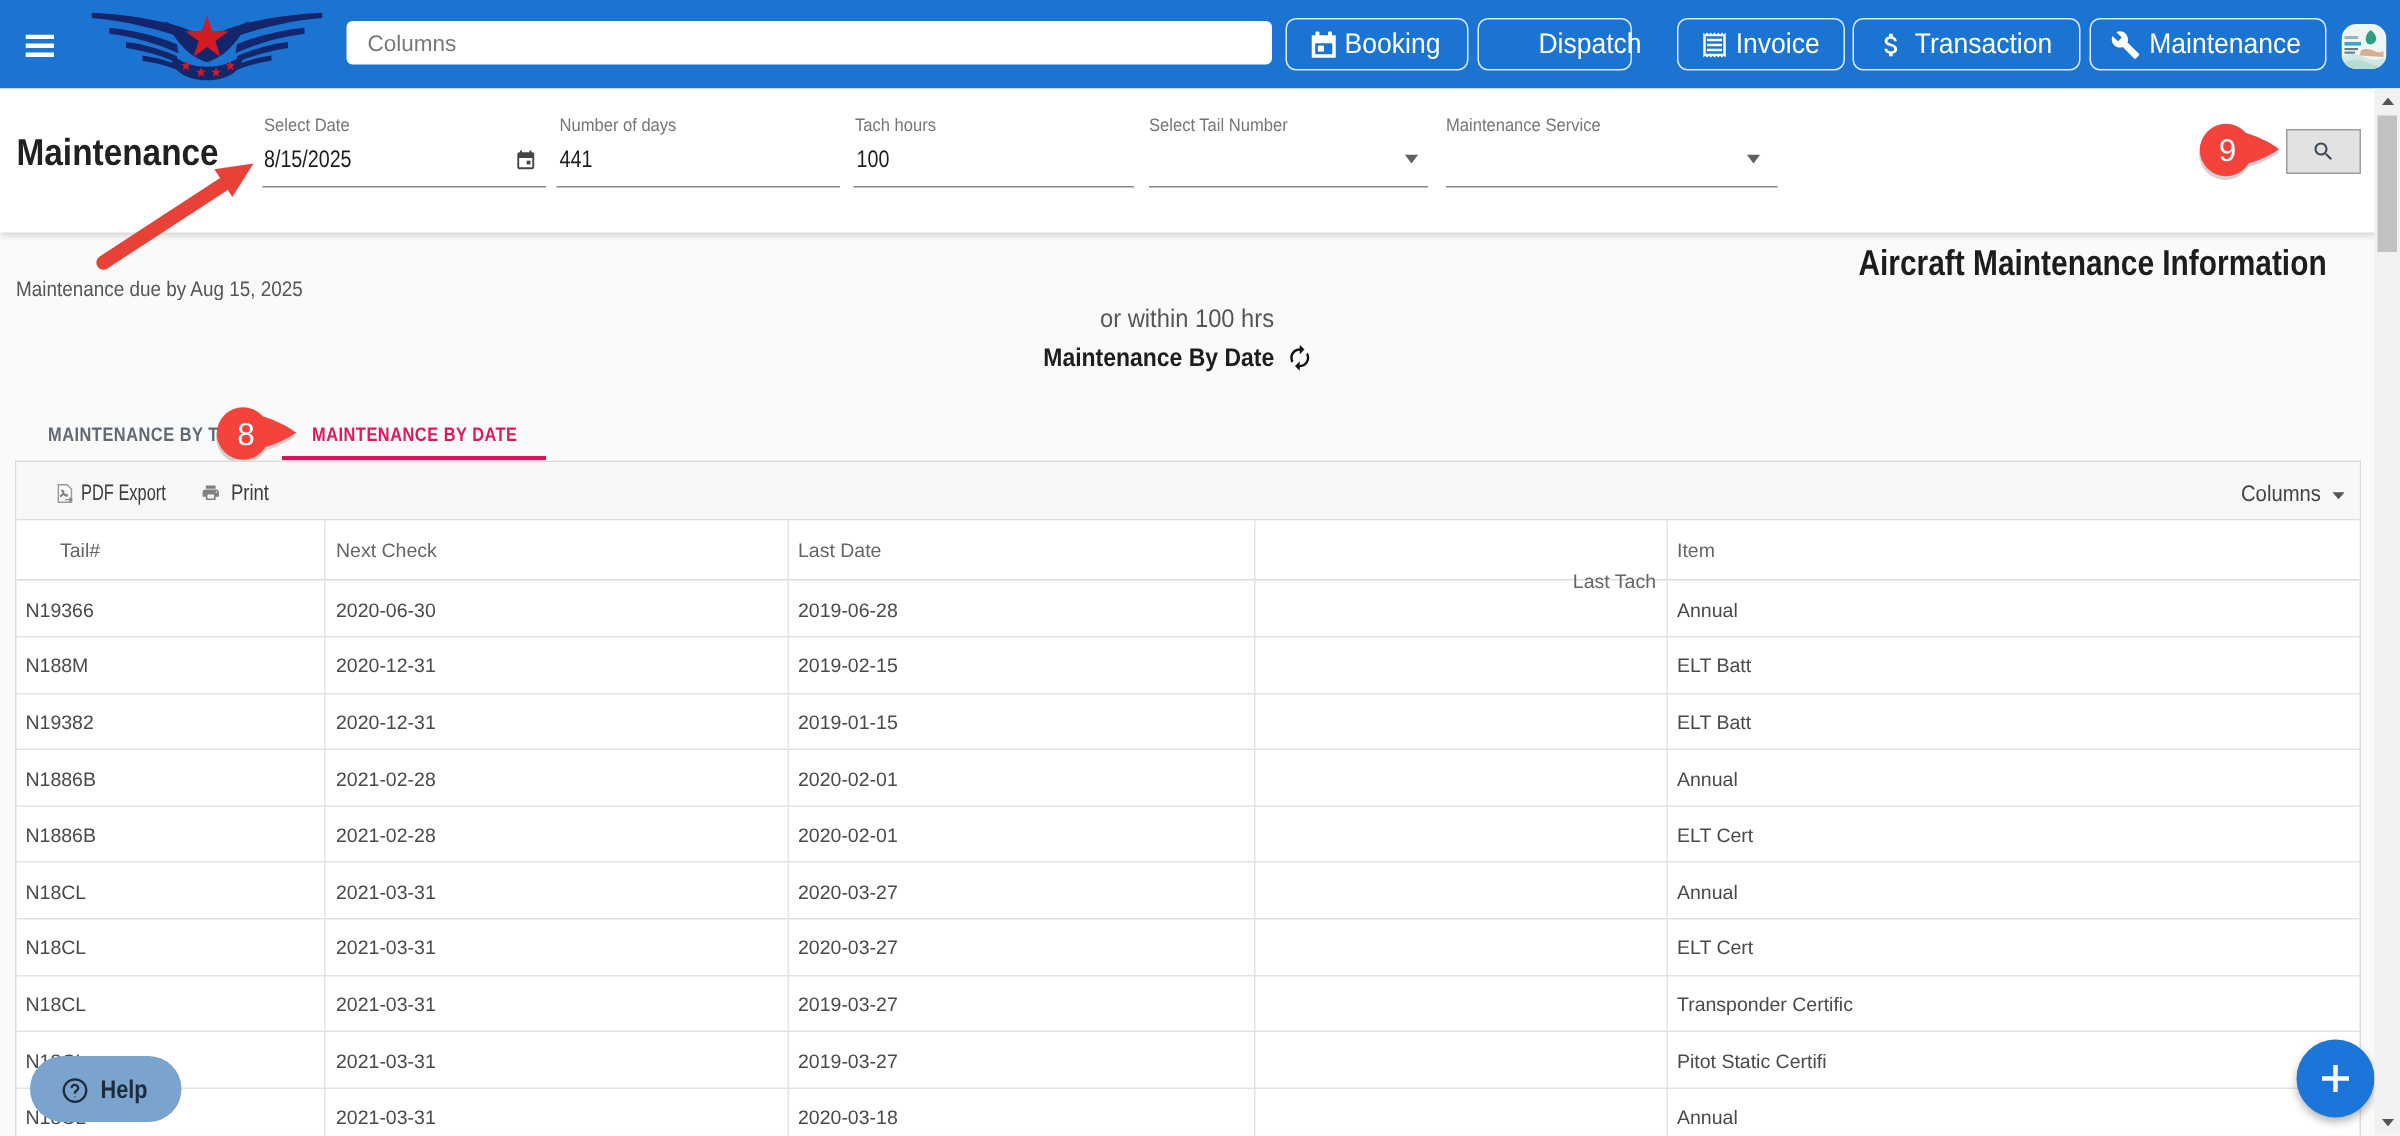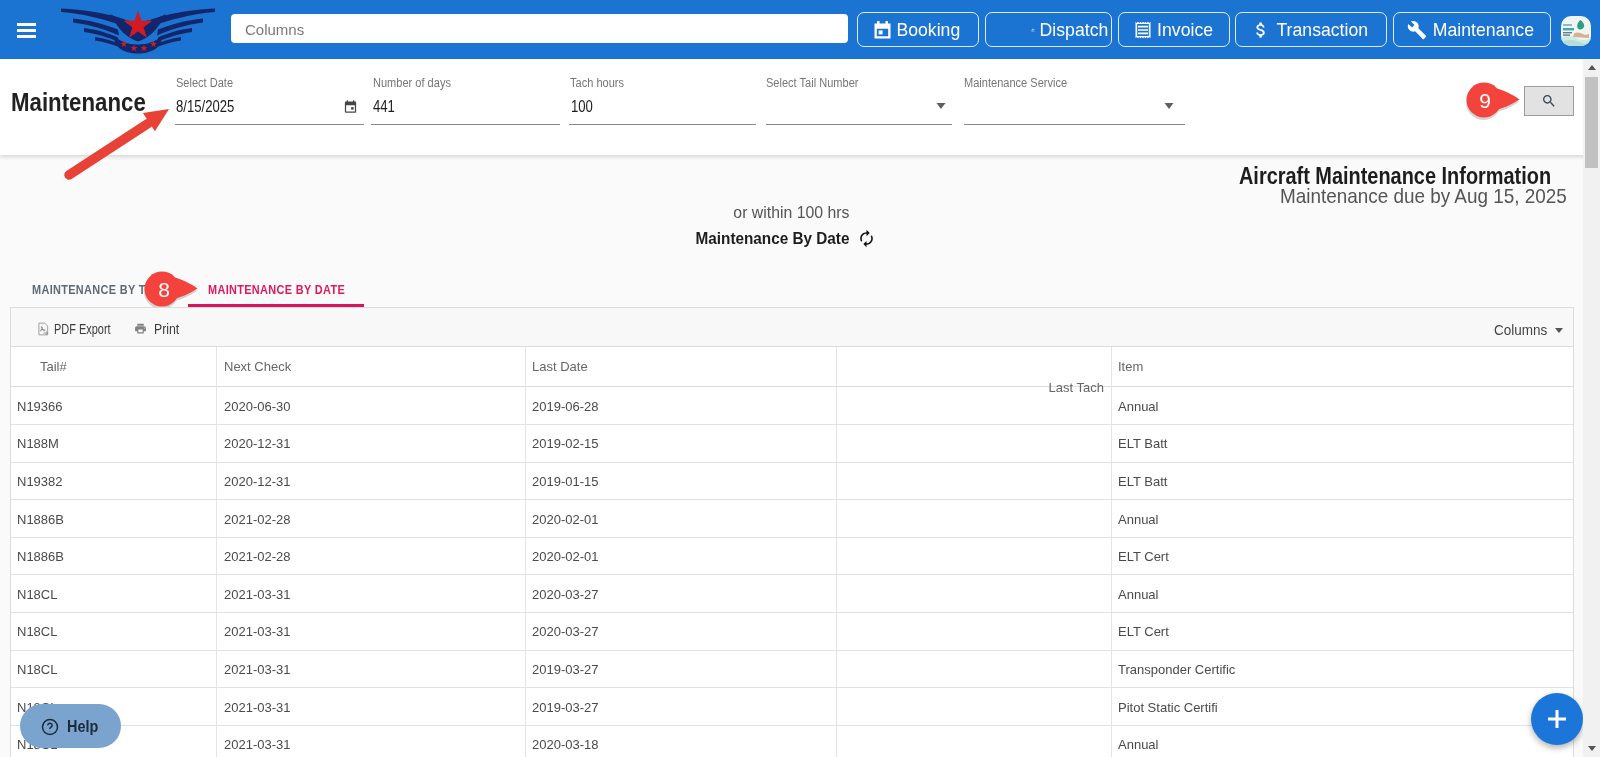--- a/index.html
+++ b/index.html
@@ -48,21 +48,21 @@
 
 <div class="abs navbtn" style="left:857px;width:122px;">
   <svg width="19" height="20" viewBox="0 0 19 20" fill="#fff">
       <rect x="4" y="1" width="2.6" height="4" rx="0.8"></rect>
       <rect x="12.4" y="1" width="2.6" height="4" rx="0.8"></rect>
       <path d="M1.5 3.5 H17.5 V18.5 H1.5 Z M3.8 8.8 V16.2 H15.2 V8.8 Z" fill-rule="evenodd"></path>
       <rect x="5.6" y="10.4" width="4" height="4"></rect>
     </svg>
   <span>Booking</span>
 </div>
-<div class="abs navbtn" style="left:985px;width:127px;padding-left:45px;">
+<div class="abs navbtn" style="left:985px;width:103px;padding-left:45px;">
   <svg width="22" height="22" viewBox="0 0 24 24" fill="#fff">
       <path d="M2.5 19h19v2h-19zm19.57-9.36c-.21-.8-1.04-1.28-1.84-1.06L14.92 10l-6.9-6.43-1.93.51 4.14 7.17-4.97 1.33-1.97-1.54-1.45.39 1.82 3.16.77 1.33 1.6-.43 5.31-1.42 4.35-1.16L21 11.49c.81-.23 1.28-1.05 1.07-1.85z"></path>
     </svg>
   <span>Dispatch</span>
 </div>
 <div class="abs navbtn" style="left:1118px;width:112px;">
   <svg width="20" height="20" viewBox="0 0 24 24" fill="#fff">
       <path d="M19.5 3.5L18 2l-1.5 1.5L15 2l-1.5 1.5L12 2l-1.5 1.5L9 2 7.5 3.5 6 2 4.5 3.5 3 2v20l1.5-1.5L6 22l1.5-1.5L9 22l1.5-1.5L12 22l1.5-1.5L15 22l1.5-1.5L18 22l1.5-1.5L21 22V2l-1.5 1.5zM19 19.09H5V4.91h14v14.18zM6 15h12v2H6zm0-4h12v2H6zm0-4h12v2H6z"></path>
     </svg>
   <span>Invoice</span>
@@ -146,21 +146,21 @@
   </g>
   <text x="23" y="29.5" font-size="21" fill="#fff" text-anchor="middle" font-family="Liberation Sans">9</text>
 </svg>
 
 <svg class="abs" style="left:55px;top:90px;" width="130" height="100" viewBox="0 0 130 100">
   <line x1="14" y1="85" x2="93" y2="33.5" stroke="#e84138" stroke-width="9.5" stroke-linecap="round"></line>
   <path d="M114,19 L99.9,41.3 L87.9,22.9 Z" fill="#e84138"></path>
 </svg>
 
 <div class="abs" style="left:0;top:162px;width:1583px;text-align:right;font-size:24px;font-weight:bold;color:#1d1d1d;"><span class="sxc" style="--f:0.83;">Aircraft Maintenance Information</span></div>
-<div class="abs" style="left:0;top:184px;width:1583px;text-align:right;font-size:21px;color:#555;"><span class="sxc" style="--f:0.9;">Maintenance due by Aug 15, 2025</span></div>
+<div class="abs" style="left:0;top:184px;width:1583px;text-align:left;font-size:14px;color:#555;"><span class="sxc" style="--f:0.9;">Maintenance due by Aug 15, 2025</span></div>
 <div class="abs" style="left:0;top:203px;width:1583px;text-align:center;font-size:17px;color:#555;"><span class="sxc" style="--f:0.93;">or within 100 hrs</span></div>
 <div class="abs" style="left:0;top:229px;width:1544px;text-align:center;font-size:17px;font-weight:bold;color:#1d1d1d;"><span class="sxc" style="--f:0.9;">Maintenance By Date</span></div>
 <svg class="abs" style="left:857px;top:229px;" width="19" height="19" viewBox="0 0 24 24" fill="#111">
     <path d="M12 6v3l4-4-4-4v3c-4.42 0-8 3.58-8 8 0 1.57.46 3.03 1.24 4.26L6.7 14.8c-.45-.83-.7-1.79-.7-2.8 0-3.31 2.69-6 6-6zm6.76 1.74L17.3 9.2c.44.84.7 1.79.7 2.8 0 3.31-2.69 6-6 6v-3l-4 4 4 4v-3c4.42 0 8-3.58 8-8 0-1.57-.46-3.03-1.24-4.26z"></path>
   </svg>
 
 <div class="abs tabtxt sx" style="left:32px;color:#5f6a74;--f:0.84;">MAINTENANCE BY TAIL</div>
 <div class="abs tabtxt sx" style="left:208px;color:#e0195f;--f:0.84;">MAINTENANCE BY DATE</div>
 <div class="abs" style="left:188px;top:304px;width:176px;height:3px;background:#d8155c;"></div>
 

